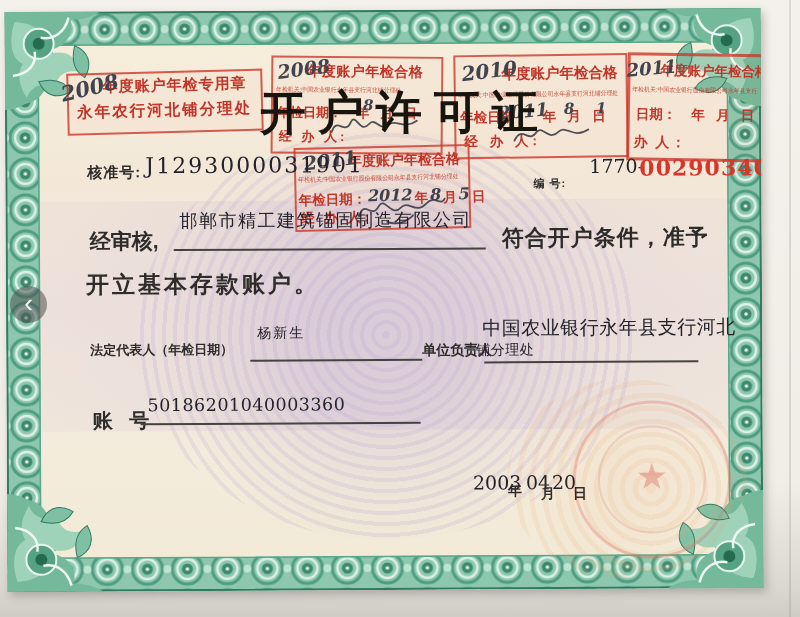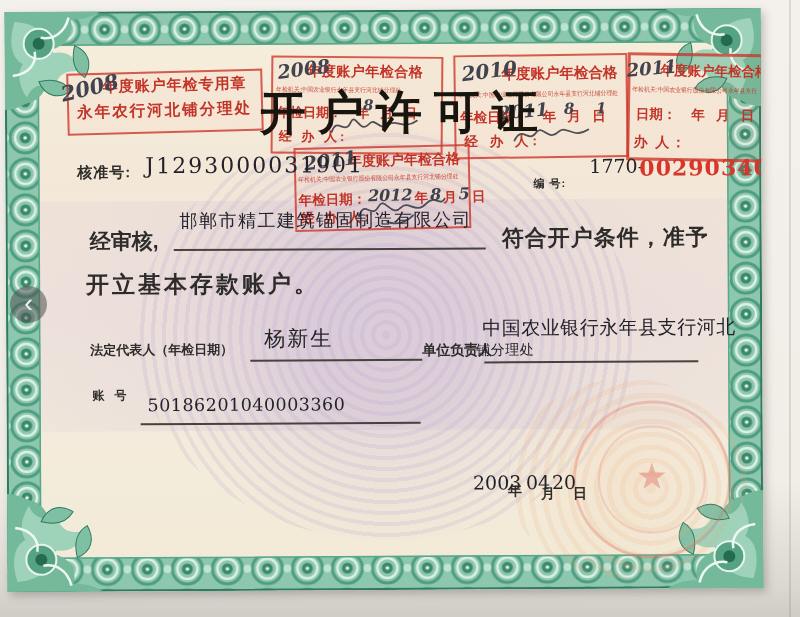--- a/index.html
+++ b/index.html
@@ -141,43 +141,43 @@
       <span class="ln" style="left:2px;top:40px;font-size:13.5px"><span>年检日期：</span><span class="hand-inline">2012</span><span>年</span><span class="hand-inline">8</span><span>月</span><span class="hand-inline">5</span><span>日</span></span>
       <span class="ln" style="left:4px;top:60px;font-size:13.5px;letter-spacing:3px">经 办 人:</span>
       <span class="hand" style="left:8px;top:0px;font-size:19px;transform:rotate(-6deg)">2011</span>
       <svg class="scribble" style="left:60px;top:44px" width="90" height="34" viewBox="0 0 90 34">
         <path d="M2,24 C8,6 14,28 22,14 C28,4 34,26 44,16 C52,8 58,24 70,12 C78,4 84,16 88,8 M30,30 C40,34 50,30 56,24" fill="none" stroke="#3b3e49" stroke-width="1.8" stroke-linecap="round"></path>
       </svg>
     </div>
 
     <div class="title">开户许可证</div>
 
-    <span class="lbl" style="left:72px;top:152px;font-size:15px;letter-spacing:1px">核准号:</span>
+    <span class="lbl" style="left:82px;top:152px;font-size:15px;letter-spacing:1px">核准号:</span>
     <span class="val" style="left:140px;top:142px;font-size:22px;letter-spacing:2px">J1293000031901</span>
 
     <span class="lbl" style="left:528px;top:167px;font-size:11px;letter-spacing:1px">编 号:</span>
     <span class="val" style="left:584px;top:146px;font-size:19px">1770-</span>
     <span class="val" style="left:634px;top:146px;font-size:22px;letter-spacing:1px;color:#d8362a;font-weight:700">00290340</span>
 
     <span class="lbl" style="left:84px;top:216px;font-size:21px;font-weight:600">经审核,</span>
     <span class="val" style="left:174px;top:198px;font-size:18px;letter-spacing:1.5px">邯郸市精工建筑锚固制造有限公司</span>
     <span class="uline" style="left:168px;top:238px;width:312px"></span>
     <span class="lbl" style="left:496px;top:214px;font-size:22px;font-weight:600;letter-spacing:1px">符合开户条件，准予</span>
     <span class="lbl" style="left:80px;top:258px;font-size:23px;font-weight:600;letter-spacing:3px">开立基本存款账户。</span>
 
     <span class="lbl" style="left:84px;top:330px;font-size:13px;font-weight:600">法定代表人（年检日期）</span>
-    <span class="val" style="left:258px;top:314px;font-size:21px;letter-spacing:2px">杨新生</span>
+    <span class="val" style="left:251px;top:314px;font-size:14px;letter-spacing:2px">杨新生</span>
     <span class="uline" style="left:244px;top:349px;width:172px"></span>
 
     <span class="lbl" style="left:416px;top:332px;font-size:14px;font-weight:600">单位负责人</span>
     <span class="val" style="left:476px;top:306px;font-size:19px;letter-spacing:.5px">中国农业银行永年县支行河北</span>
     <span class="val" style="left:470px;top:332px;font-size:14px;letter-spacing:.5px">铺分理处</span>
     <span class="uline" style="left:478px;top:352px;width:214px"></span>
 
-    <span class="lbl" style="left:86px;top:376px;font-size:12px;font-weight:600">账   号</span>
+    <span class="lbl" style="left:86px;top:396px;font-size:20px;font-weight:600">账   号</span>
     <span class="val" style="left:141px;top:384px;font-size:17.5px;letter-spacing:.5px">50186201040003360</span>
     <span class="uline" style="left:134px;top:412px;width:280px"></span>
 
     <span class="val" style="left:466px;top:462px;font-size:19px">2003</span>
     <span class="val" style="left:519px;top:462px;font-size:19px">04</span>
     <span class="val" style="left:545px;top:462px;font-size:19px">20</span>
     <span class="lbl" style="left:501px;top:473px;font-size:14px;font-weight:600">年</span>
     <span class="lbl" style="left:534px;top:476px;font-size:14px;font-weight:600">月</span>
     <span class="lbl" style="left:566px;top:476px;font-size:14px;font-weight:600">日</span>
 

